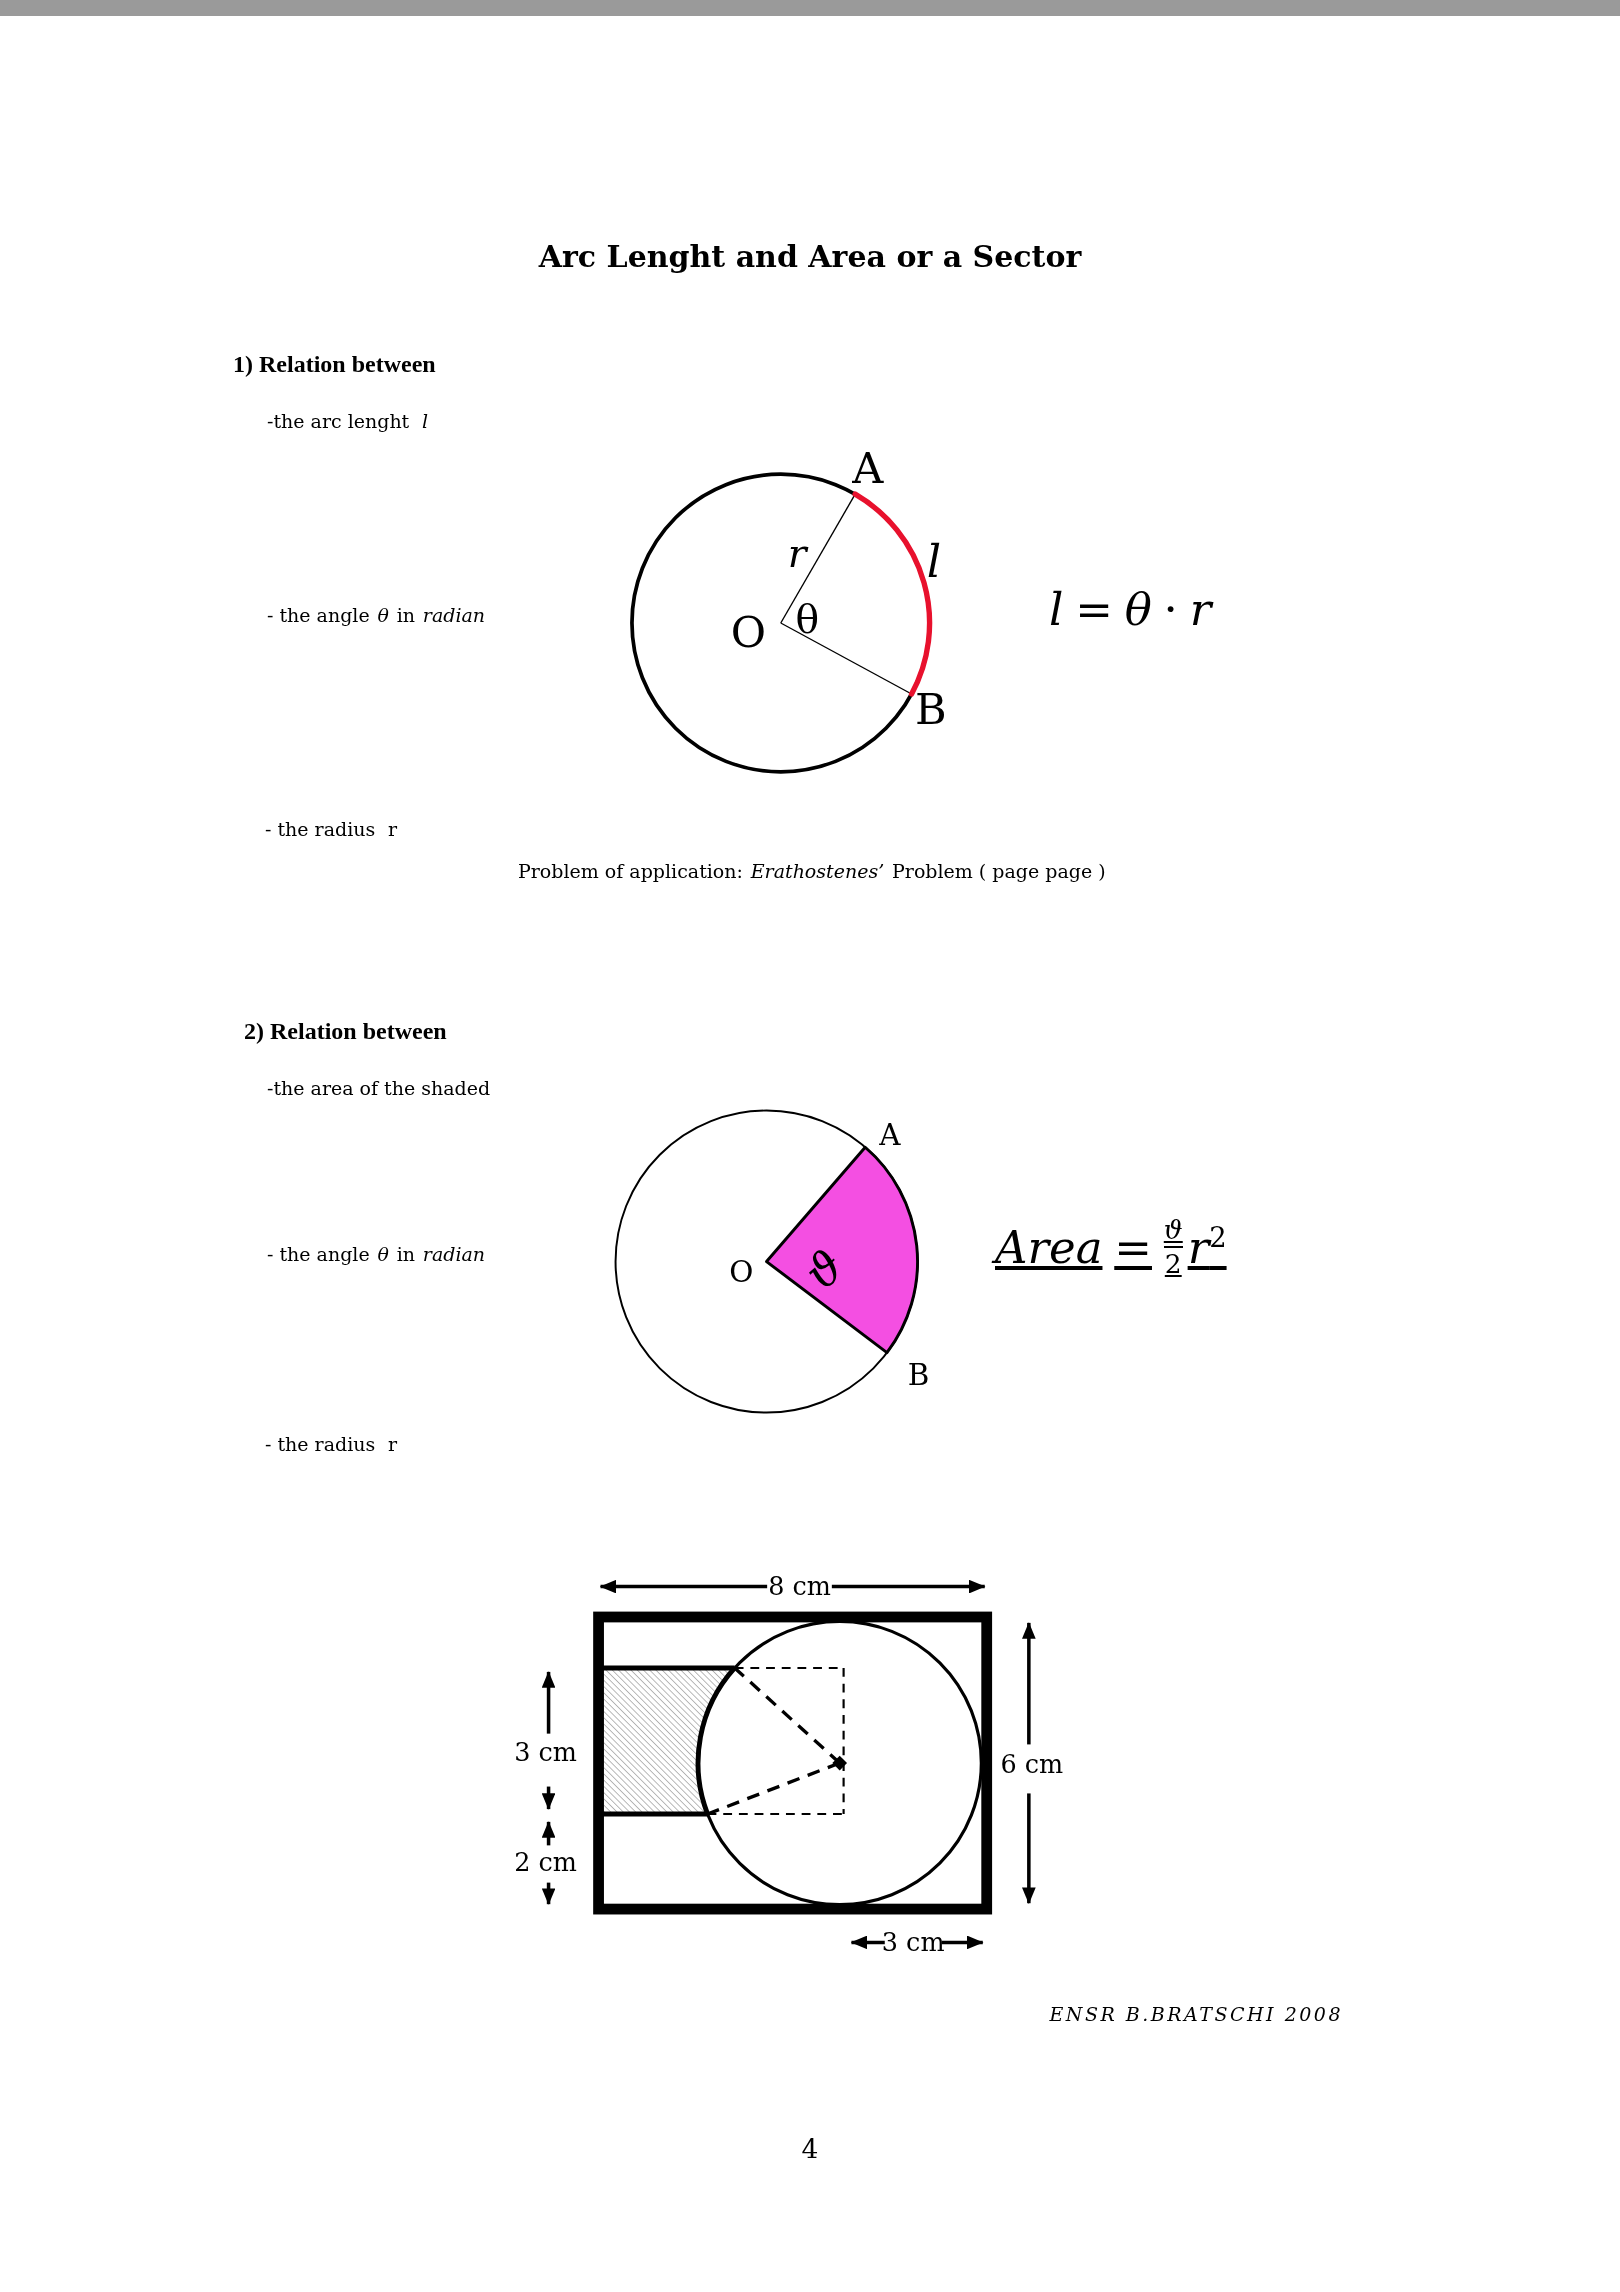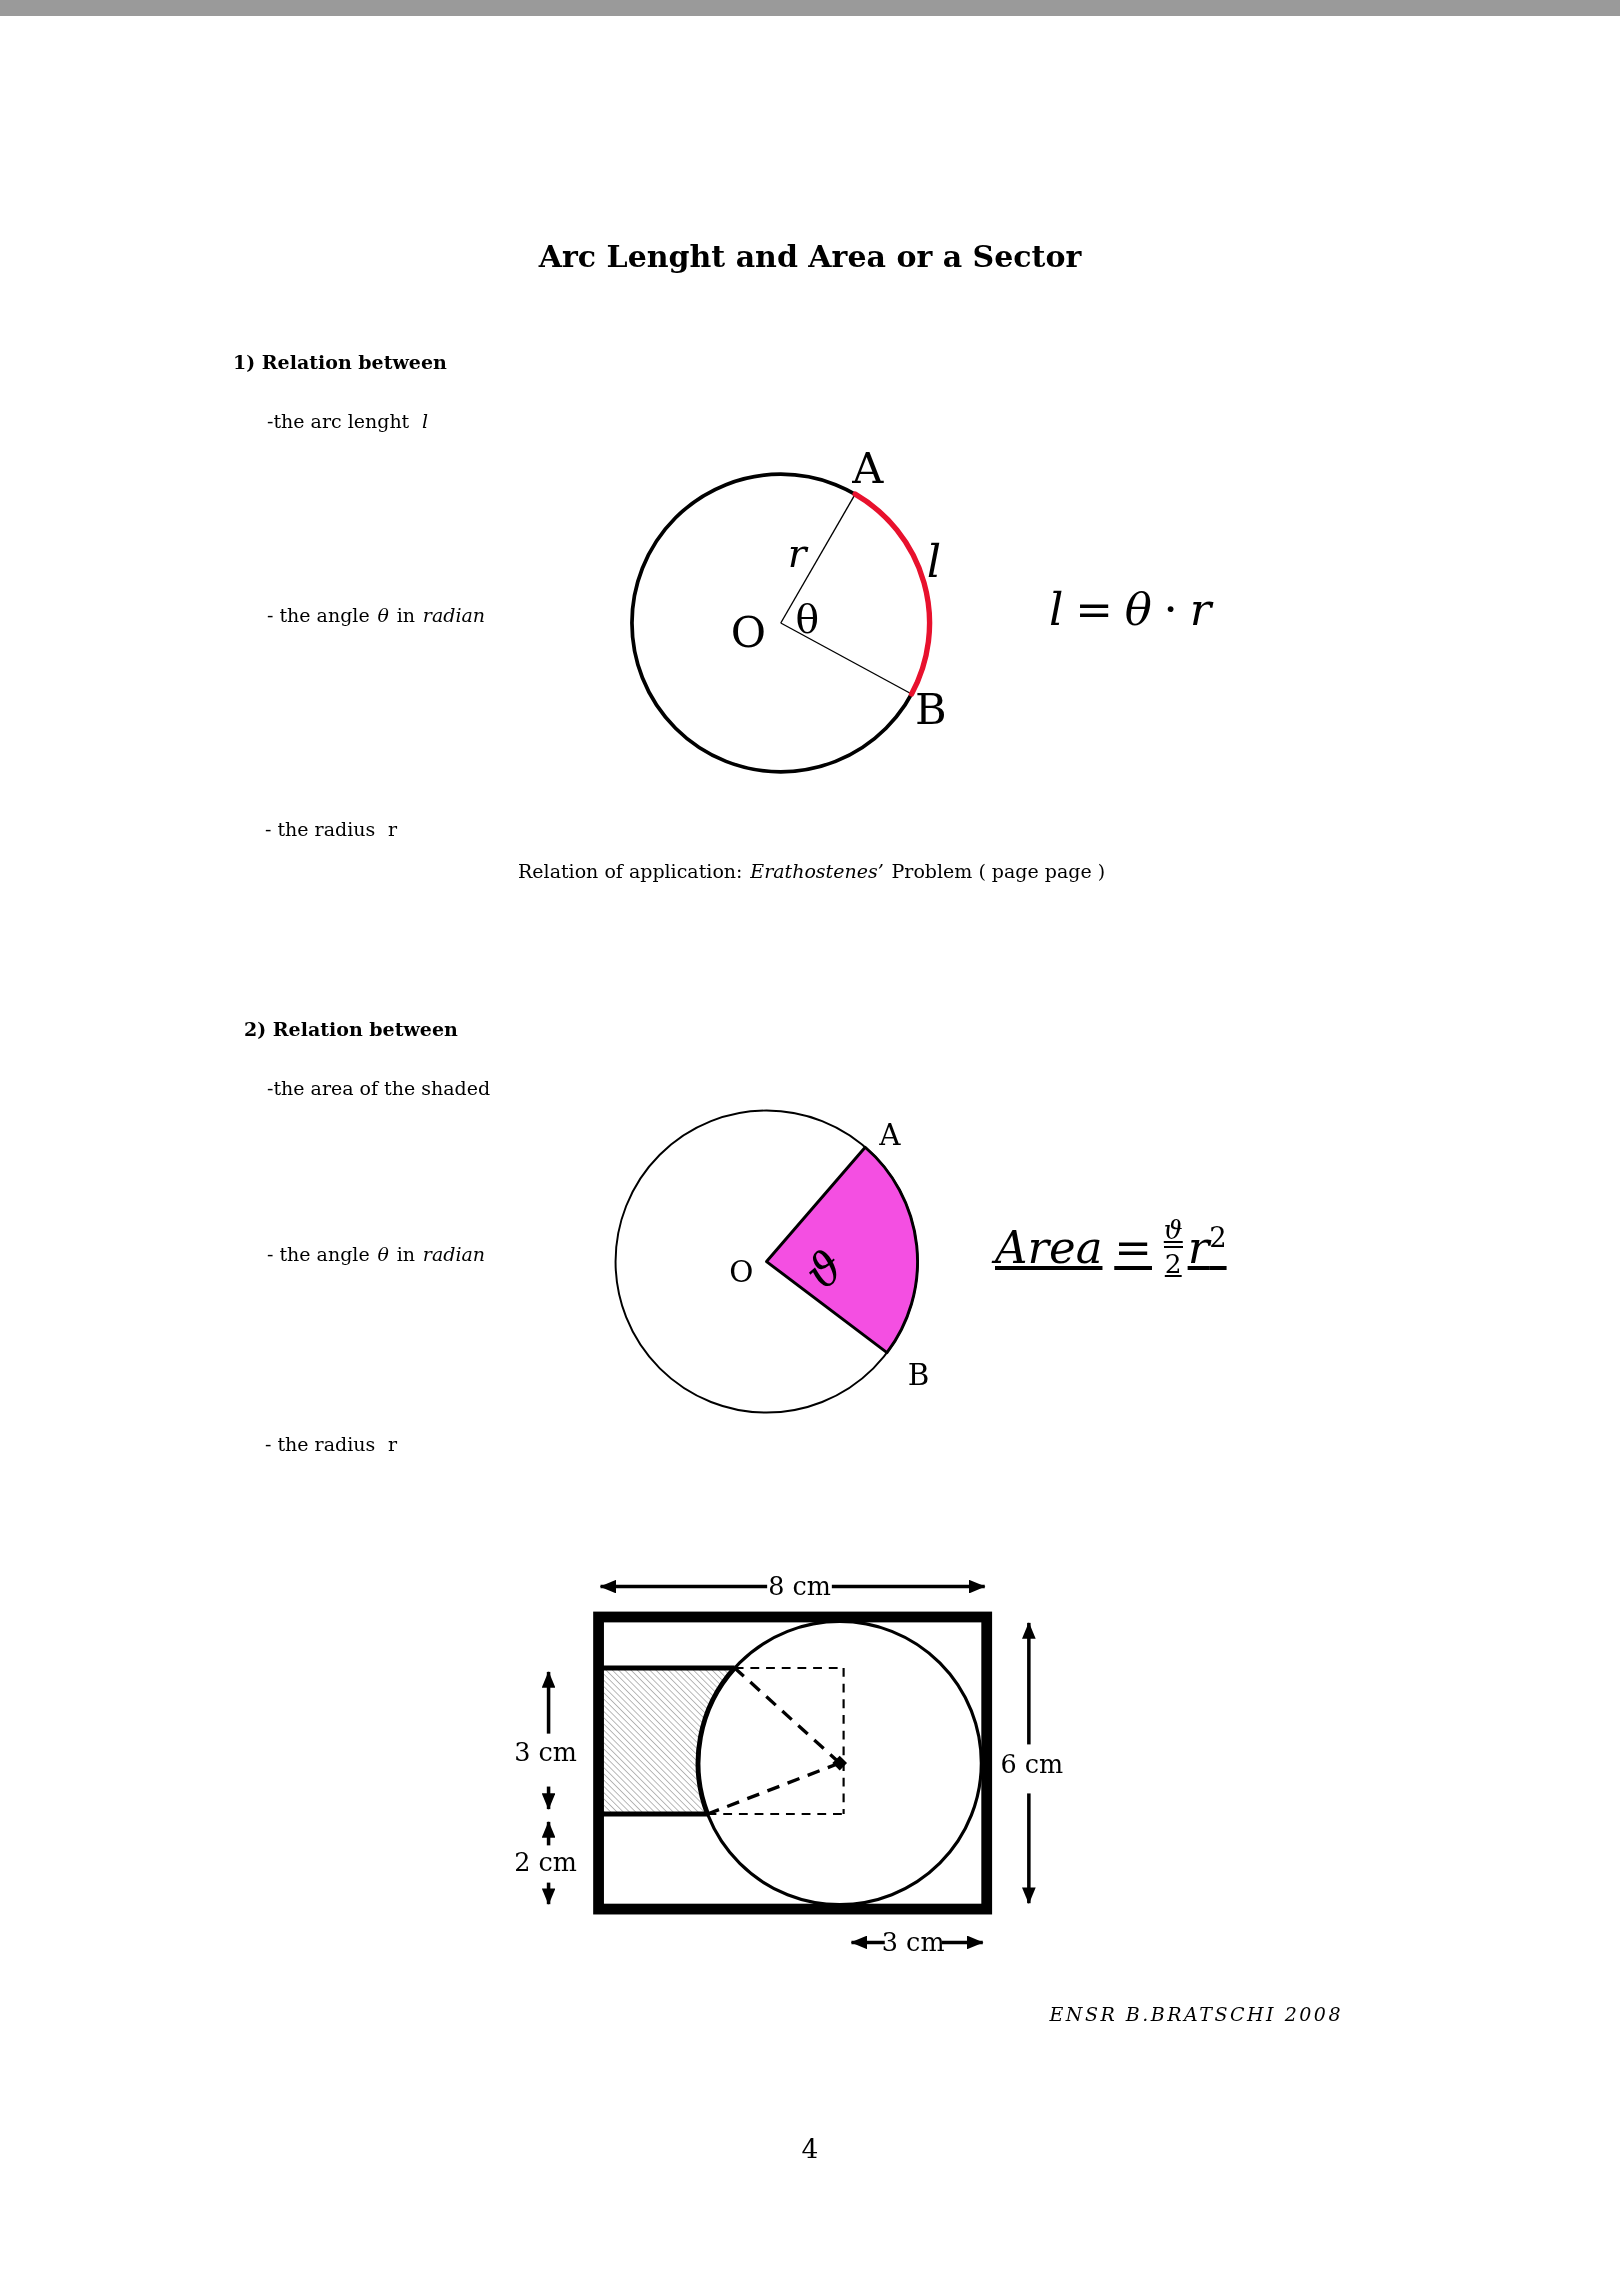--- a/index.html
+++ b/index.html
@@ -5,21 +5,21 @@
   html,body{margin:0;padding:0;background:#9a9a9a;}
   .page{
     position:relative;width:1620px;height:2293px;margin:16px auto;
     background:#ffffff;color:#000;overflow:hidden;
     font-family:"DejaVu Serif", serif;
   }
   .t{position:absolute;font-size:19px;white-space:nowrap;}
   .it{font-style:italic;}
   .center{left:0;width:100%;text-align:center;}
   .title{font-size:30px;font-weight:bold;}
-  .heading{font-size:19px;font-weight:bold;}
+  .heading{font-size:24px;font-weight:bold;font-family:Liberation Serif, serif;}
   .gap{margin-left:12.7px;}
   .sp{margin-left:7.8px;}
   .formula{position:absolute;font-size:45px;white-space:nowrap;}
   .f2{display:flex;align-items:center;text-decoration:underline;}
   .op{margin:0 11.8px;}
   .frac{display:inline-flex;flex-direction:column;align-items:center;
         font-size:26.5px;line-height:1.05;margin-right:4.9px;}
   .fbar{align-self:stretch;height:2.5px;background:#000;margin:2px 0;}
   .rsq sup{font-size:27.4px;}
   .footer{position:absolute;font-style:italic;font-size:19px;letter-spacing:2.5px;white-space:nowrap;}
@@ -42,21 +42,21 @@
 
   <div class="t" style="left:267px;top:588px">
     <span>- the angle</span><span class="it sp">θ</span><span class="sp">in</span><span class="it sp">radian</span>
   </div>
 
   <div class="t" style="left:265px;top:802px">
     <span>- the radius</span><span class="gap">r</span>
   </div>
 
   <div class="t" style="left:518px;top:844px">
-    <span>Relation of application:</span><span class="it sp">Erathostenes’</span><span class="sp">Problem ( page page )</span>
+    <span>Problem of application:</span><span class="it sp">Erathostenes’</span><span class="sp">Problem ( page page )</span>
   </div>
 
   <svg style="left:583px;top:407px" width="421" height="402" viewBox="595 415 430 410">
     <circle cx="797" cy="619" r="152" fill="none" stroke="#000" stroke-width="3.8"></circle>
     <line x1="797" y1="619" x2="873" y2="487.4" stroke="#000" stroke-width="1.4"></line>
     <line x1="797" y1="619" x2="930.6" y2="691.5" stroke="#000" stroke-width="1.4"></line>
     <path d="M 873 487.4 A 152 152 0 0 1 930.6 691.5" fill="none" stroke-width="5.5" stroke-linecap="round" stroke="#e8112d"></path>
     <text x="746" y="643" font-size="44">O</text>
     <text x="870" y="476" font-size="44">A</text>
     <text x="934" y="722" font-size="44">B</text>

